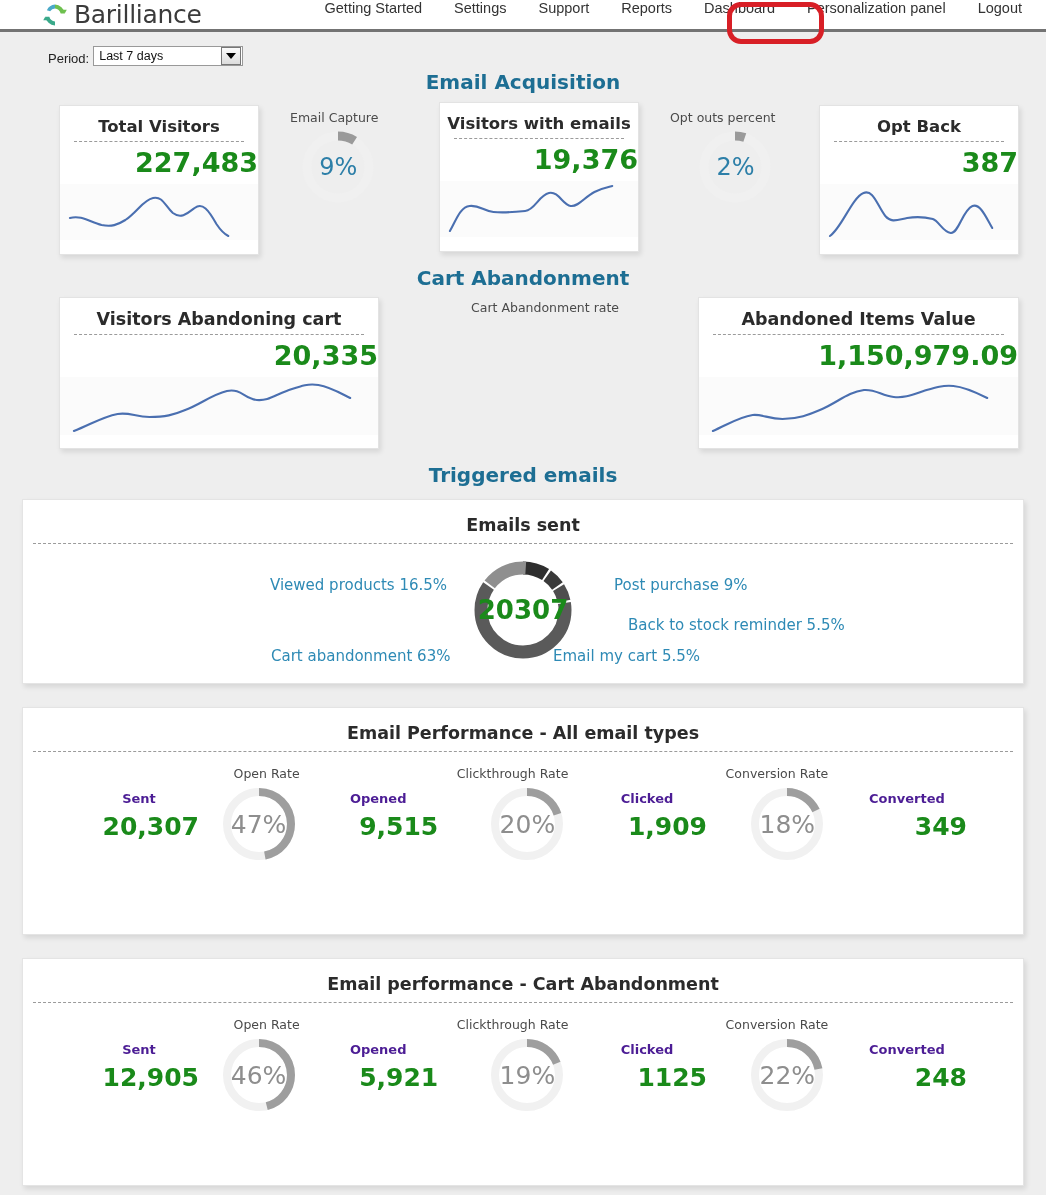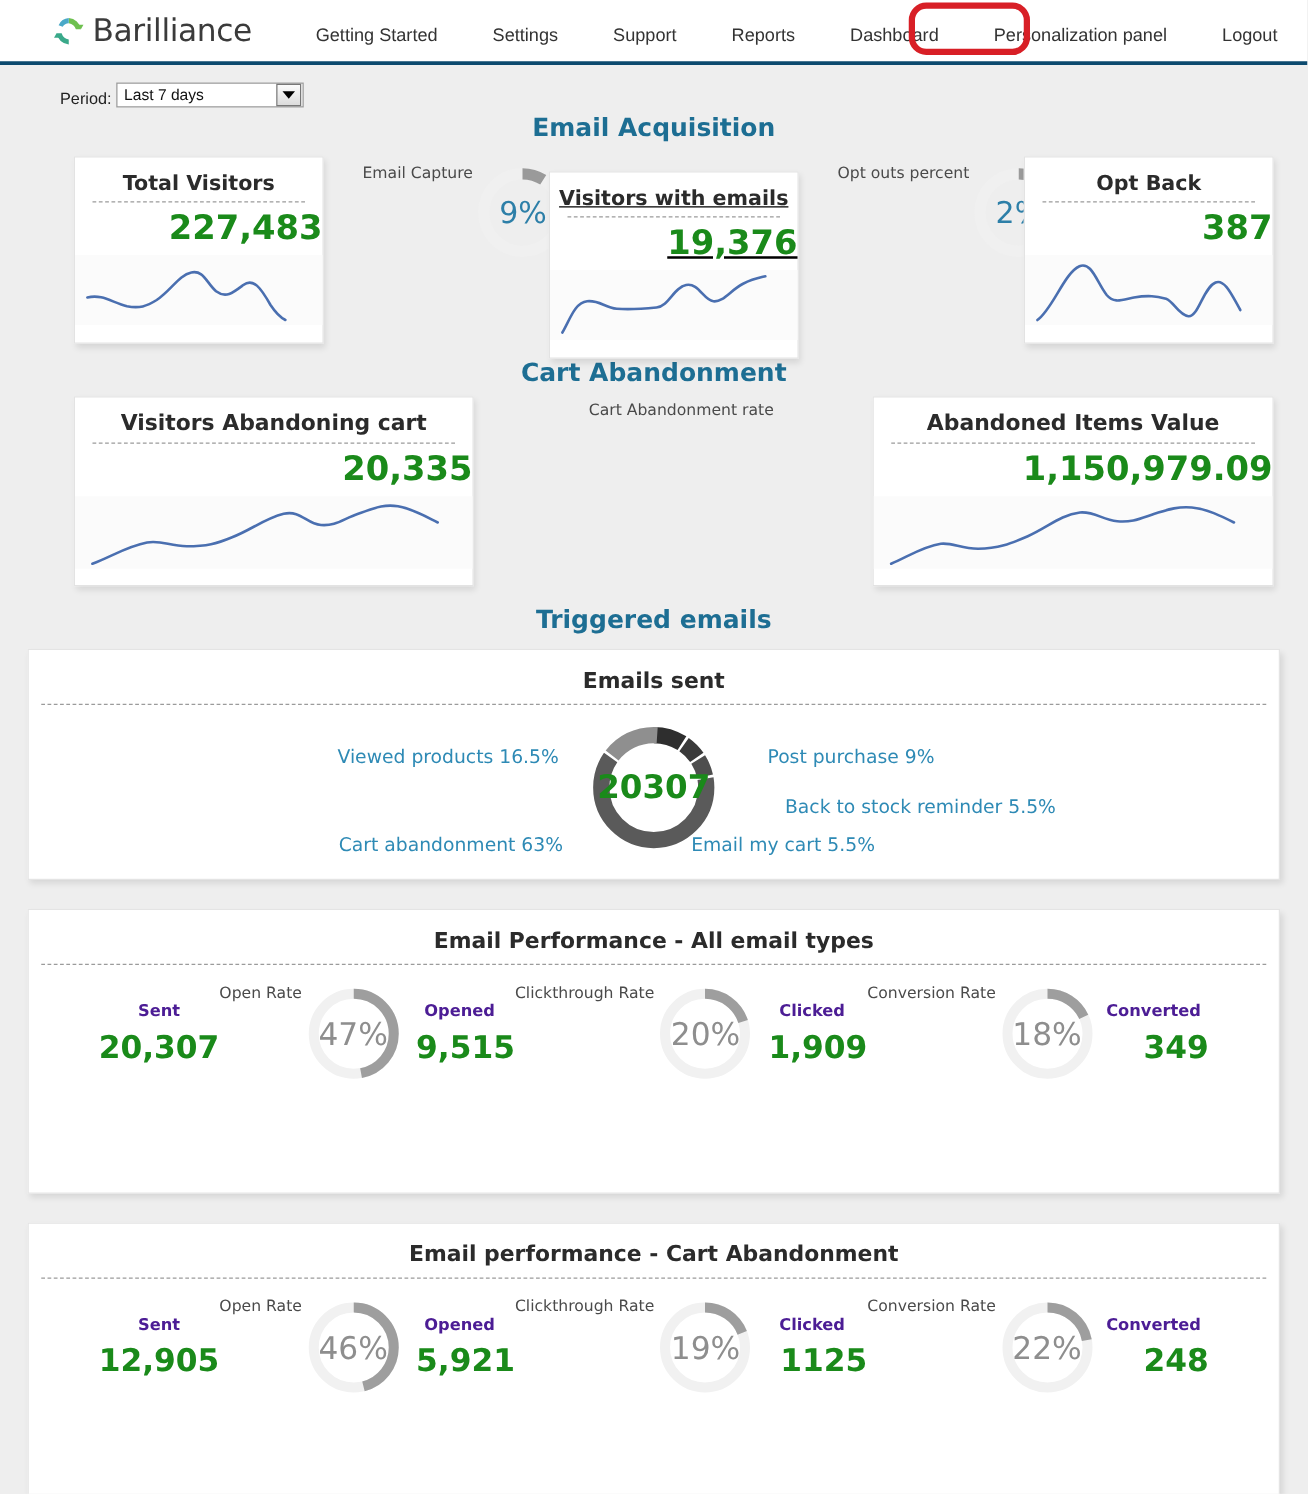--- a/index.html
+++ b/index.html
@@ -9,23 +9,23 @@
     height: 1195px;
     background: #eeeeee;
     font-family: "Liberation Sans", sans-serif;
     overflow: hidden;
     position: relative;
   }
 
   
   .topbar {
     position: relative;
-    height: 52px;
+    height: 32px;
     background: #ffffff;
-    border-bottom: 3px solid #0c4a6e;
+    border-bottom: 3px solid #737373;
     display: flex;
     align-items: center;
   }
 
   .brand {
     display: flex;
     align-items: center;
     margin-left: 42px;
     gap: 6px;
   }
@@ -37,22 +37,22 @@
     font-family: "DejaVu Sans", sans-serif;
     font-weight: 400;
   }
 
   .navlinks {
     position: absolute;
     right: 10px;
     top: 0;
     height: 37px;
     display: flex;
-    align-items: flex-end;
-    gap: 16px;
+    align-items: flex-start;
+    gap: 4px;
   }
   .navlink {
     font-size: 14.5px;
     color: #333333;
     padding: 0 14px;
     white-space: nowrap;
     cursor: pointer;
     text-decoration: none;
   }
 
@@ -138,21 +138,21 @@
     text-align: right;
     color: #1a8a1a;
     font-weight: bold;
     font-family: "DejaVu Sans", sans-serif;
   }
 
   
   .spark { width: 100%; display: block; background: #fbfbfb; }
 
   
-  .gauge-wrap { display: flex; align-items: flex-start; }
+  .gauge-wrap { display: flex; flex-direction: column; align-items: flex-end; }
   .gauge-cap {
     font-size: 12.5px;
     color: #4a4a4a;
     margin-bottom: 2px;
     white-space: nowrap;
     font-family: "DejaVu Sans", sans-serif;
   }
   .gauge { position: relative; }
   .gauge svg { display: block; }
   .gauge-val {
@@ -294,21 +294,21 @@
     <span class="gauge-cap">Email Capture</span>
     <div class="gauge" style="width:80px;height:80px;">
       <svg width="80" height="80" viewBox="0 0 80 80">
         <circle cx="40" cy="40" r="31" fill="none" stroke="#f0f0f0" stroke-width="9"></circle>
         <circle cx="40" cy="40" r="31" fill="none" stroke="#9a9a9a" stroke-width="9" stroke-dasharray="17.5 177.3" transform="rotate(-90 40 40)"></circle>
       </svg>
       <div class="gauge-val" style="font-size:24px;color:#2d7fa8;">9%</div>
     </div>
   </div>
 
-  <div class="card kpi-card" style="left:439px; top:17px; width:200px; height:150px;text-decoration:underline;">
+  <div class="card kpi-card" style="left:439px; top:2px; width:200px; height:150px;">
     <div class="card-title" style="font-size:16.5px; padding-top:11px;">Visitors with emails</div>
     <div class="dash-sep"></div>
     <div class="big-number" style="font-size:27px; padding-top:5px;">19,376</div>
     <svg class="spark" viewBox="0 0 200 56" preserveAspectRatio="none" height="56" style="margin-top:6px;">
       <path d="M10,50 C16,40 20,26 30,25 C40,24 44,30 54,31 C66,32 76,31 86,30 C96,29 100,14 110,12 C120,10 124,24 132,25 C140,26 146,16 156,11 C164,7 170,6 174,5" fill="none" stroke="#4a6fb0" stroke-width="2.1" stroke-linecap="round"></path>
     </svg>
   </div>
 
   <div class="gauge-wrap" style="position:absolute; left:670px; top:10px;">
     <span class="gauge-cap">Opt outs percent</span>

